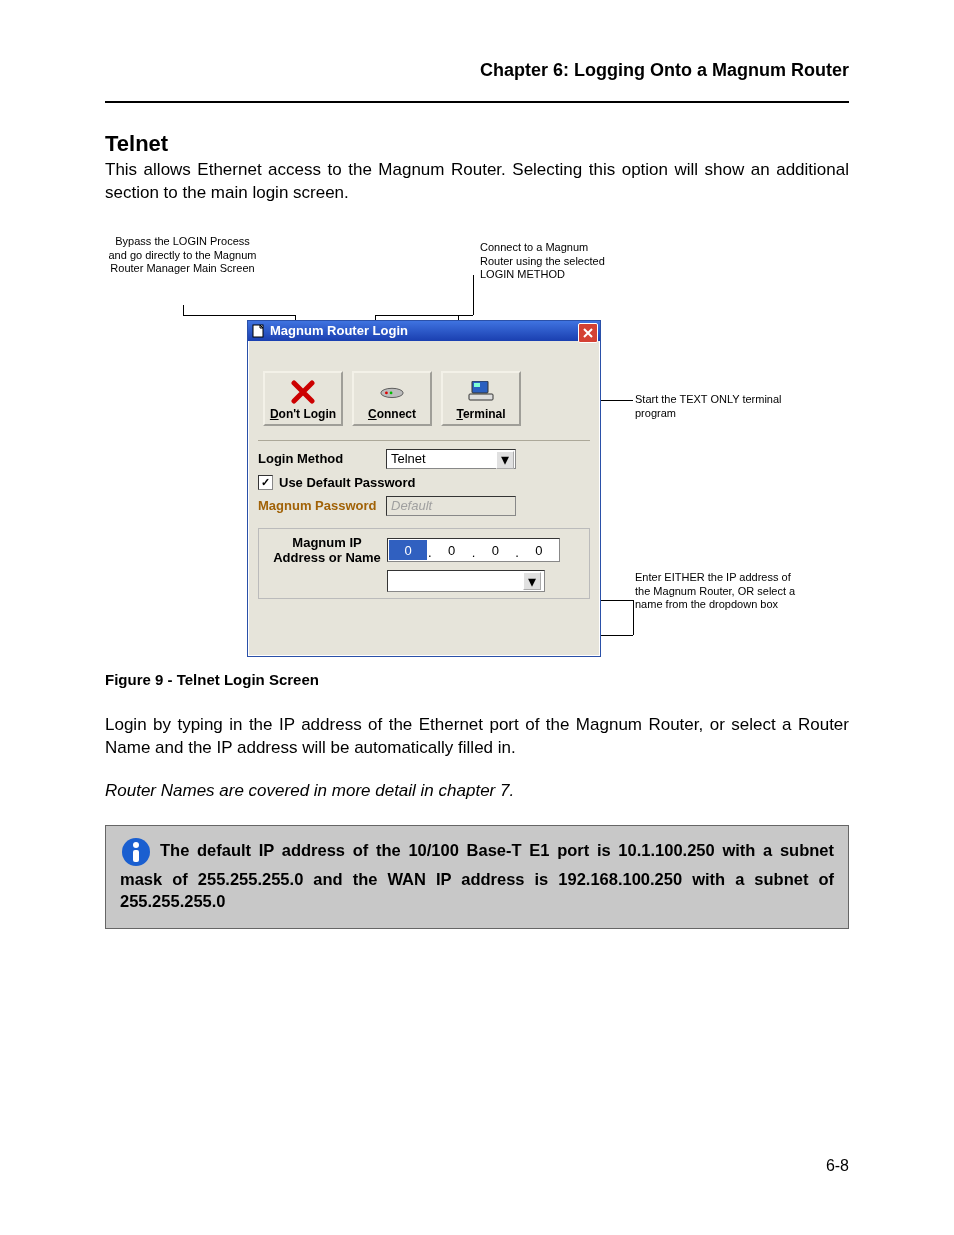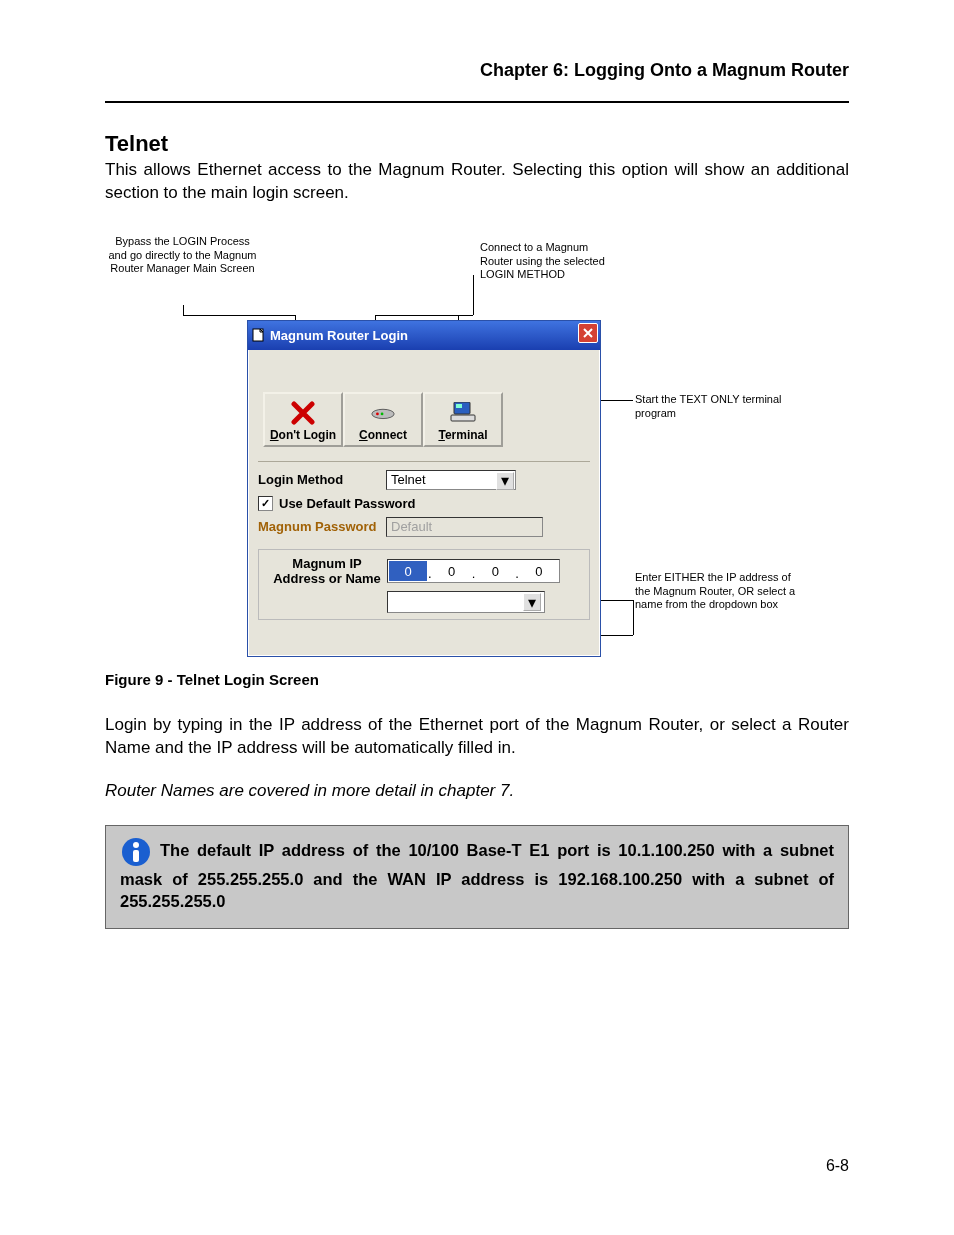--- a/index.html
+++ b/index.html
@@ -10,27 +10,27 @@
   .body-text{font-size:17px;line-height:1.35;text-align:justify;margin:0 0 20px 0;}
   .italic{font-style:italic;}
   .fig-area{position:relative;width:744px;height:430px;margin:30px 0 6px 0;}
   .callout{position:absolute;font-size:11px;line-height:1.25;text-align:center;color:#000;}
   .arrow-line{position:absolute;background:#000;}
   .arrow-head{position:absolute;width:0;height:0;}
   .arrow-head.down{border-left:5px solid transparent;border-right:5px solid transparent;border-top:9px solid #000;}
   .arrow-head.left{border-top:5px solid transparent;border-bottom:5px solid transparent;border-right:9px solid #000;}
   
   .dlg{position:absolute;left:142px;top:85px;width:352px;height:335px;background:#e6e4da;border:1px solid #2a50a8;box-shadow:0 0 0 1px #fff inset;}
-  .dlg-title{height:29px;background:linear-gradient(to bottom,#3f73e0,#1a3fb0);color:#fff;font-size:13px;font-weight:bold;display:flex;align-items:center;padding-left:4px;position:relative;}
+  .dlg-title{height:20px;background:linear-gradient(to bottom,#3f73e0,#1a3fb0);color:#fff;font-size:13px;font-weight:bold;display:flex;align-items:center;padding-left:4px;position:relative;}
   .dlg-title .doc-icon{width:14px;height:14px;margin-right:4px;position:relative;}
   .dlg-title .doc-icon svg{display:block;}
   .dlg-close{position:absolute;right:2px;top:2px;width:18px;height:18px;background:#d44133;border:1px solid #fff;border-radius:2px;display:flex;align-items:center;justify-content:center;}
   .dlg-close svg{display:block;}
   .dlg-body{position:relative;padding:10px;}
-  .btn-row{display:flex;gap:0;margin-top:32px;margin-left:5px;align-items:center;}
+  .btn-row{display:flex;gap:9px;margin-top:20px;margin-left:5px;align-items:center;}
   .tool-btn{width:80px;height:55px;border:2px outset #f3f1e8;background:#e6e4da;display:flex;flex-direction:column;align-items:center;justify-content:flex-end;font-size:12px;font-weight:bold;padding-bottom:3px;box-sizing:border-box;}
   .tool-btn .ico{width:26px;height:26px;margin-bottom:2px;display:flex;align-items:center;justify-content:center;}
   .tool-btn .lbl{}
   .tool-btn .u{text-decoration:underline;}
   hr.dlg-sep{border:none;border-top:1px solid #aca899;margin:14px 0 8px 0;}
   .form-row{display:flex;align-items:center;gap:8px;margin:4px 0;}
   .form-label{font-size:13px;font-weight:bold;width:120px;}
   .form-label.disabled{color:#a16207;}
   .select,.input{border:1px inset #888;background:#fff;font-size:13px;height:20px;box-sizing:border-box;padding:1px 4px;font-family:inherit;}
   .select{width:130px;background:#fff;appearance:none;position:relative;}
@@ -152,21 +152,21 @@
           </span>
         </div>
 
         <div class="checkbox-row">
           <span class="checkbox">✓</span>
           <span>Use Default Password</span>
         </div>
 
         <div class="form-row">
           <span class="form-label disabled">Magnum Password</span>
-          <input class="input disabled" style="width: 157px;" readonly="" value="Default">
+          <input class="input disabled" style="width: 130px; font-style: italic;" readonly="" value="Default">
         </div>
 
         <div class="ip-section">
           <div class="ip-row">
             <span class="ip-label">Magnum IP Address or Name</span>
             <span class="ip-inputs">
               <input class="ip-oct hl" value="0" style="">
               <span class="ip-dot">.</span>
               <input class="ip-oct" value="0" style="">
               <span class="ip-dot">.</span>

